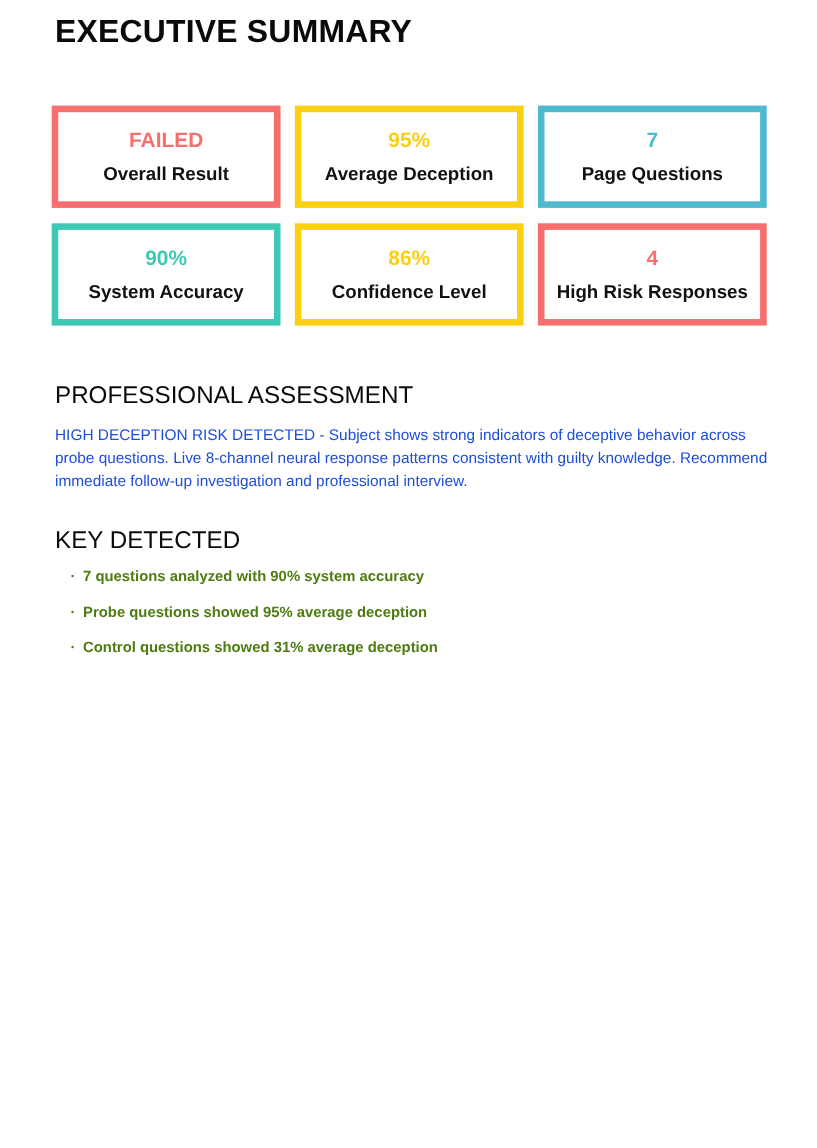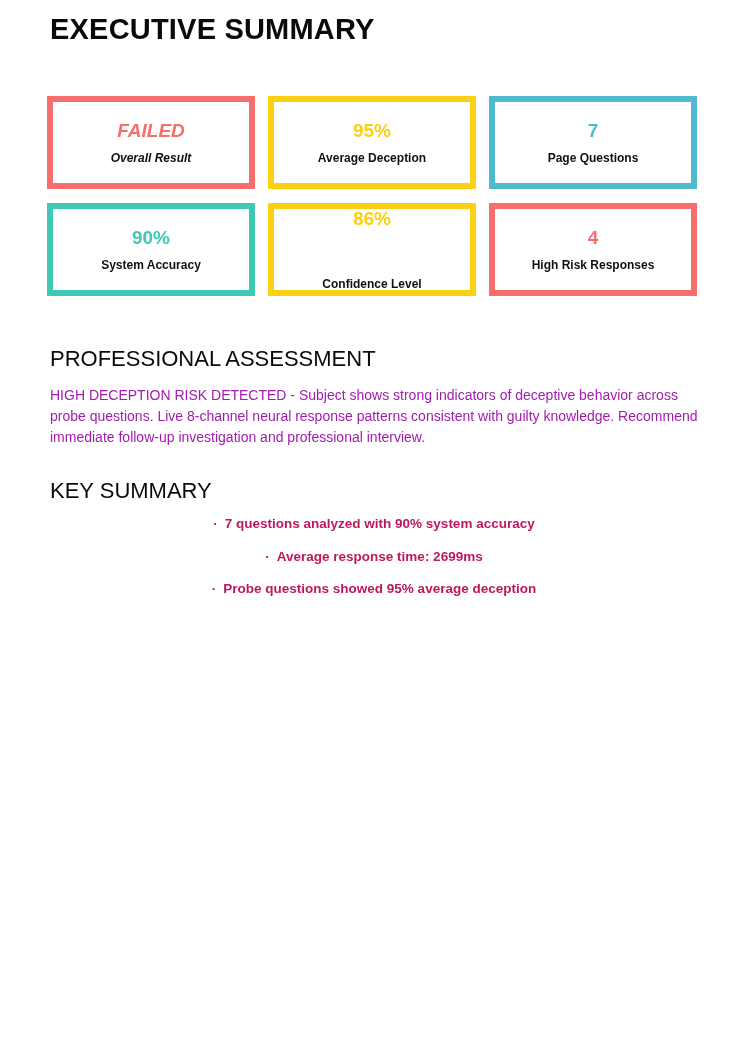--- a/index.html
+++ b/index.html
@@ -45,21 +45,21 @@
     justify-content: center;
     text-align: center;
   }
   .stat-value {
     font-size: 19px;
     font-weight: bold;
     line-height: 1;
     margin-bottom: 12px;
   }
   .stat-label {
-    font-size: 12px;
+    font-size: 17px;
     font-weight: bold;
     line-height: 1;
     color: #111111;
   }
   .section-heading {
     position: absolute;
     left: 50px;
     font-size: 22px;
     font-weight: normal;
     line-height: 1.05;
@@ -67,36 +67,35 @@
   }
   .heading-assessment { top: 347px; }
   .heading-findings { top: 479px; }
   .assessment-body {
     position: absolute;
     left: 50px;
     top: 385px;
     width: 658px;
     font-size: 14px;
     line-height: 21px;
-    color: #a21caf;
+    color: #1d4ed8;
   }
   .findings-list {
     position: absolute;
     left: 64px;
     top: 517px;
     width: 620px;
     list-style: none;
   }
   .findings-list li {
     font-size: 13.5px;
     font-weight: bold;
     line-height: 13.5px;
     margin-bottom: 19px;
-    color: #be185d;
-    text-align: center;
+    color: #4d7c0f;
   }
   .findings-list .dot {
     display: inline-block;
     margin-right: 7px;
   }
   .page-footer {
     position: absolute;
     top: 1004px;
     right: 48px;
     font-size: 12px;
@@ -112,55 +111,55 @@
   }
 </style>
 </head>
 <body>
 
 <div class="page">
 
   <h1 class="doc-title">EXECUTIVE SUMMARY</h1>
 
   <div class="cards-grid">
-    <div class="stat-card" style="border-color: rgb(247, 110, 110); font-style: italic;">
+    <div class="stat-card" style="border-color: rgb(247, 110, 110);">
       <div class="stat-value" style="color: rgb(247, 110, 110);">FAILED</div>
       <div class="stat-label">Overall Result</div>
     </div>
     <div class="stat-card" style="border-color: rgb(251, 207, 18); align-items: center;">
       <div class="stat-value" style="color: rgb(251, 207, 18);">95%</div>
       <div class="stat-label">Average Deception</div>
     </div>
     <div class="stat-card" style="border-color: rgb(79, 185, 205);">
       <div class="stat-value" style="color: rgb(79, 185, 205);">7</div>
       <div class="stat-label">Page Questions</div>
     </div>
     <div class="stat-card" style="border-color: rgb(63, 200, 180);">
       <div class="stat-value" style="color: rgb(63, 200, 180);">90%</div>
       <div class="stat-label">System Accuracy</div>
     </div>
-    <div class="stat-card" style="border-color: rgb(251, 207, 18); justify-content: space-between;">
+    <div class="stat-card" style="border-color: rgb(251, 207, 18);">
       <div class="stat-value" style="color: rgb(251, 207, 18);">86%</div>
       <div class="stat-label">Confidence Level</div>
     </div>
     <div class="stat-card" style="border-color: rgb(247, 110, 110);">
       <div class="stat-value" style="color: rgb(247, 110, 110);">4</div>
       <div class="stat-label">High Risk Responses</div>
     </div>
   </div>
 
   <h2 class="section-heading heading-assessment">PROFESSIONAL ASSESSMENT</h2>
 
   <p class="assessment-body">HIGH DECEPTION RISK DETECTED - Subject shows strong indicators of deceptive behavior across probe questions. Live 8-channel neural response patterns consistent with guilty knowledge. Recommend immediate follow-up investigation and professional interview.</p>
 
-  <h2 class="section-heading heading-findings">KEY SUMMARY</h2>
+  <h2 class="section-heading heading-findings">KEY DETECTED</h2>
 
   <ul class="findings-list">
     <li><span class="dot">·</span><span>7 questions analyzed with 90% system accuracy</span></li>
-    <li><span class="dot">·</span><span>Average response time: 2699ms</span></li>
     <li><span class="dot">·</span><span>Probe questions showed 95% average deception</span></li>
+    <li><span class="dot">·</span><span>Control questions showed 31% average deception</span></li>
   </ul>
 
   <div class="page-footer">Page 2 of 3</div>
 
   <div class="bottom-accent-line" style="background: rgb(66, 133, 244);"></div>
 
 </div>
 
 </body></html>

